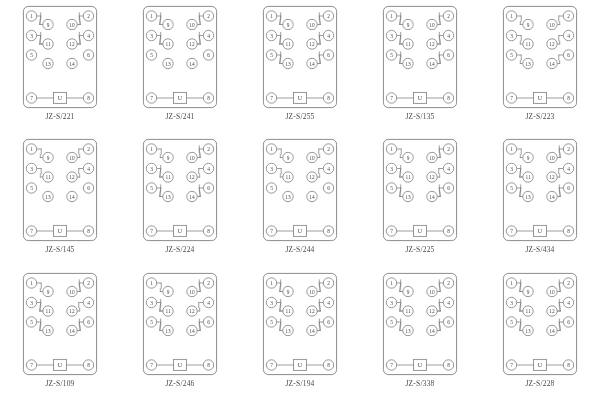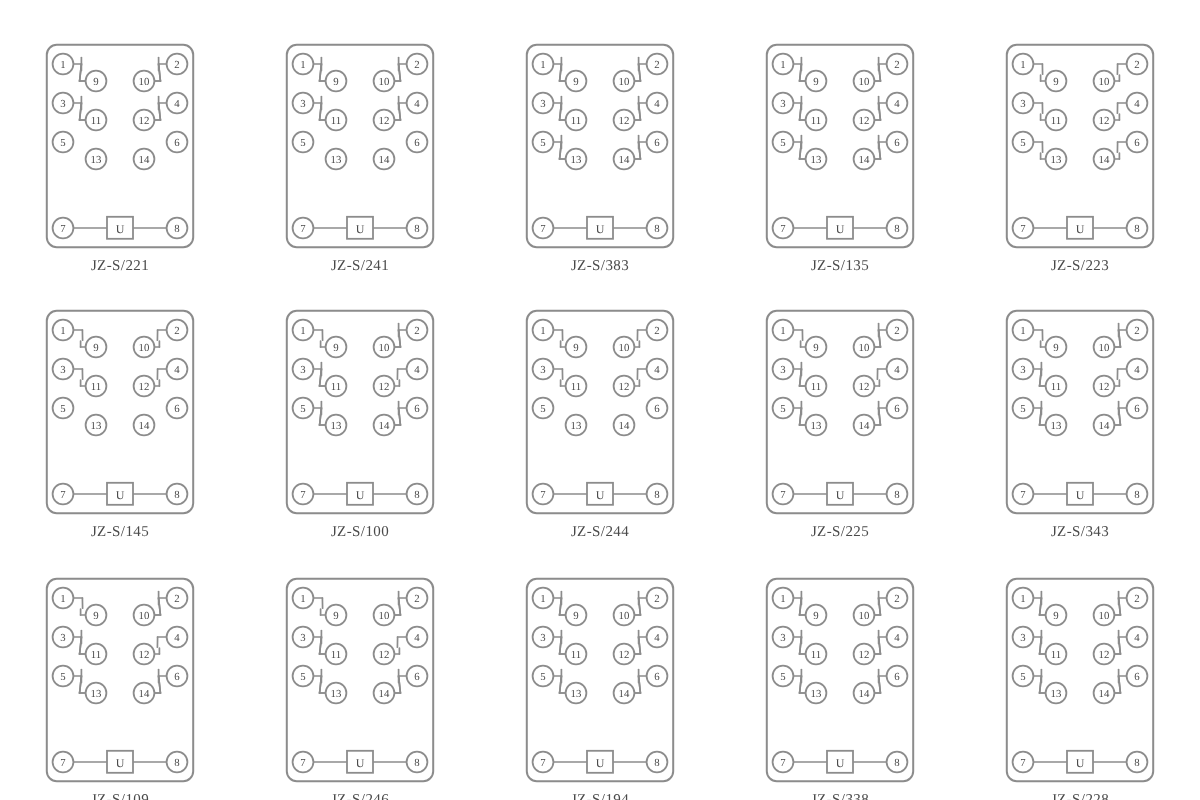--- a/index.html
+++ b/index.html
@@ -20,21 +20,21 @@
     display:grid;
     grid-template-columns:repeat(5,120px);
     grid-template-rows:repeat(3,133.33px);
   }
   .cell{
     position:relative;
     display:flex;
     flex-direction:column;
     align-items:center;
     justify-content:flex-start;
-    padding-top:21px;
+    padding-top:5px;
     box-sizing:border-box;
   }
   .diagram{
     position:relative;
     width:76px;height:104px;
   }
   .diagram svg{display:block;}
   .caption{
     margin-top:3px;
     font-size:7.5px;
@@ -340,21 +340,21 @@
             <g>
               <circle cx="66.5" cy="50" r="5.2" fill="#fff" stroke="#8c8c8c" stroke-width="0.9"></circle>
               <text x="66.5" y="52.2" text-anchor="middle" font-size="5.4" fill="#4a4a4a" font-family="Liberation Serif, serif">6</text>
             </g>
             <g>
               <circle cx="66.5" cy="93" r="5.2" fill="#fff" stroke="#8c8c8c" stroke-width="0.9"></circle>
               <text x="66.5" y="95.2" text-anchor="middle" font-size="5.4" fill="#4a4a4a" font-family="Liberation Serif, serif">8</text>
             </g>
           </svg>
         </div>
-        <div class="caption">JZ-S/383</div>
+        <div class="caption">JZ-S/255</div>
       </div>
       <div class="cell">
         <div class="diagram">
           <svg width="76" height="104" viewBox="0 0 76 104">
             <rect x="1.4" y="1.4" width="73.2" height="101.2" rx="5" ry="5" fill="#fff" stroke="#8c8c8c" stroke-width="1"></rect>
             <g>
               <line x1="14.7" y1="11" x2="18.7" y2="11" stroke="#8c8c8c" stroke-width="0.85" stroke-linecap="round"></line>
               <line x1="18.7" y1="11" x2="17.8" y2="19.5" stroke="#8c8c8c" stroke-width="0.85" stroke-linecap="round"></line>
               <line x1="17.8" y1="19.5" x2="20.8" y2="19.5" stroke="#8c8c8c" stroke-width="0.85" stroke-linecap="round"></line>
               <line x1="18.7" y1="11" x2="17.8" y2="19.5" stroke="#8c8c8c" stroke-width="0.85" stroke-linecap="round"></line>
@@ -736,21 +736,21 @@
             <g>
               <circle cx="66.5" cy="50" r="5.2" fill="#fff" stroke="#8c8c8c" stroke-width="0.9"></circle>
               <text x="66.5" y="52.2" text-anchor="middle" font-size="5.4" fill="#4a4a4a" font-family="Liberation Serif, serif">6</text>
             </g>
             <g>
               <circle cx="66.5" cy="93" r="5.2" fill="#fff" stroke="#8c8c8c" stroke-width="0.9"></circle>
               <text x="66.5" y="95.2" text-anchor="middle" font-size="5.4" fill="#4a4a4a" font-family="Liberation Serif, serif">8</text>
             </g>
           </svg>
         </div>
-        <div class="caption">JZ-S/100</div>
+        <div class="caption">JZ-S/224</div>
       </div>
       <div class="cell">
         <div class="diagram">
           <svg width="76" height="104" viewBox="0 0 76 104">
             <rect x="1.4" y="1.4" width="73.2" height="101.2" rx="5" ry="5" fill="#fff" stroke="#8c8c8c" stroke-width="1"></rect>
             <g>
               <line x1="14.7" y1="11" x2="19.2" y2="11" stroke="#8c8c8c" stroke-width="0.85" stroke-linecap="round"></line>
               <line x1="19.2" y1="11" x2="19.3" y2="16.1" stroke="#8c8c8c" stroke-width="0.85" stroke-linecap="round"></line>
               <line x1="20.8" y1="19.5" x2="18.3" y2="19.5" stroke="#8c8c8c" stroke-width="0.85" stroke-linecap="round"></line>
               <line x1="18.3" y1="19.5" x2="18.3" y2="16.5" stroke="#8c8c8c" stroke-width="0.85" stroke-linecap="round"></line>
@@ -1032,21 +1032,21 @@
             <g>
               <circle cx="66.5" cy="50" r="5.2" fill="#fff" stroke="#8c8c8c" stroke-width="0.9"></circle>
               <text x="66.5" y="52.2" text-anchor="middle" font-size="5.4" fill="#4a4a4a" font-family="Liberation Serif, serif">6</text>
             </g>
             <g>
               <circle cx="66.5" cy="93" r="5.2" fill="#fff" stroke="#8c8c8c" stroke-width="0.9"></circle>
               <text x="66.5" y="95.2" text-anchor="middle" font-size="5.4" fill="#4a4a4a" font-family="Liberation Serif, serif">8</text>
             </g>
           </svg>
         </div>
-        <div class="caption">JZ-S/343</div>
+        <div class="caption">JZ-S/434</div>
       </div>
       <div class="cell">
         <div class="diagram">
           <svg width="76" height="104" viewBox="0 0 76 104">
             <rect x="1.4" y="1.4" width="73.2" height="101.2" rx="5" ry="5" fill="#fff" stroke="#8c8c8c" stroke-width="1"></rect>
             <g>
               <line x1="14.7" y1="11" x2="19.2" y2="11" stroke="#8c8c8c" stroke-width="0.85" stroke-linecap="round"></line>
               <line x1="19.2" y1="11" x2="19.3" y2="16.1" stroke="#8c8c8c" stroke-width="0.85" stroke-linecap="round"></line>
               <line x1="20.8" y1="19.5" x2="18.3" y2="19.5" stroke="#8c8c8c" stroke-width="0.85" stroke-linecap="round"></line>
               <line x1="18.3" y1="19.5" x2="18.3" y2="16.5" stroke="#8c8c8c" stroke-width="0.85" stroke-linecap="round"></line>

